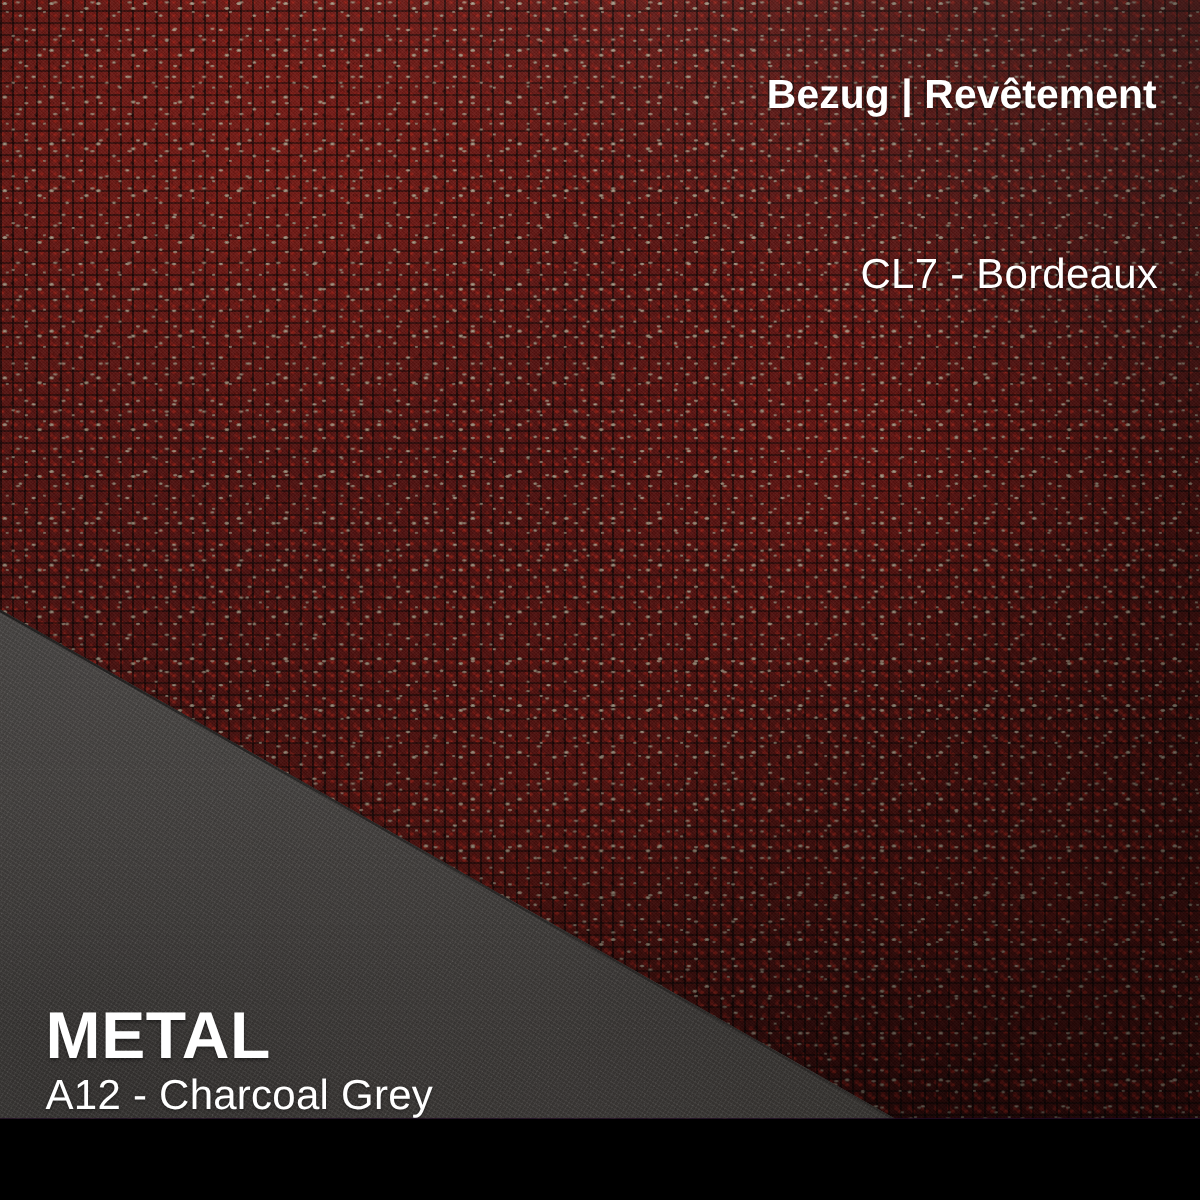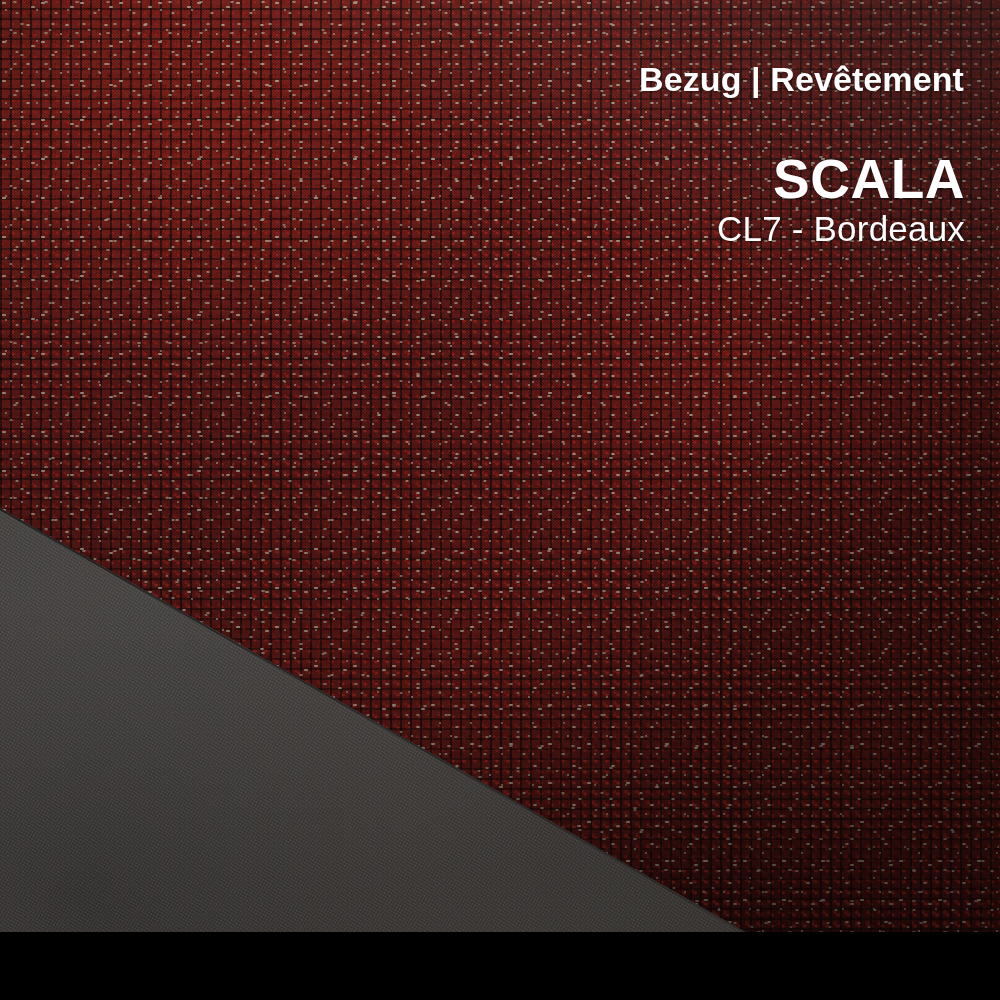--- a/index.html
+++ b/index.html
@@ -204,17 +204,18 @@
   <div class="fabric-noise"></div>
   <div class="fabric-vignette"></div>
 
   <div class="metal"></div>
   <div class="metal-grain"></div>
   <div class="metal-grain2"></div>
   <div class="metal-edge"></div>
   <div class="fold-line"></div>
 
   <div class="txt t-kicker" id="fabric-kicker">Bezug | Revêtement</div>
-  <div class="txt t-name" id="fabric-name">SCALA</div>
   <div class="txt t-code" id="fabric-code">CL7 - Bordeaux</div>
 
+  <div class="txt t-name" id="metal-name">METAL</div>
+  <div class="txt t-code" id="metal-code">A12 - Charcoal Grey</div>
 
 </div>
 
 </body></html>

